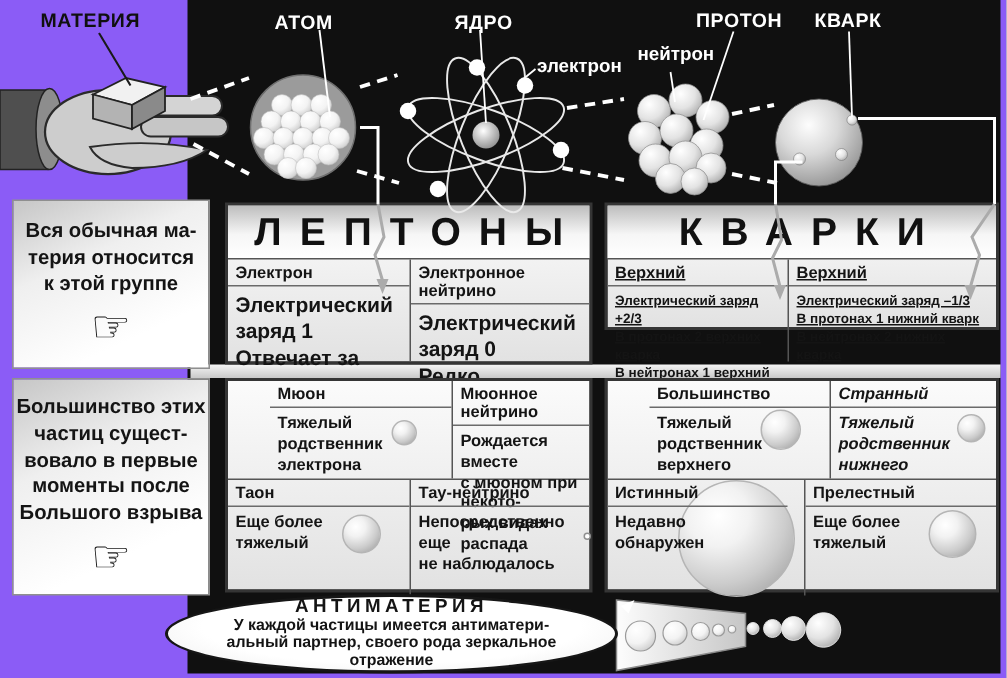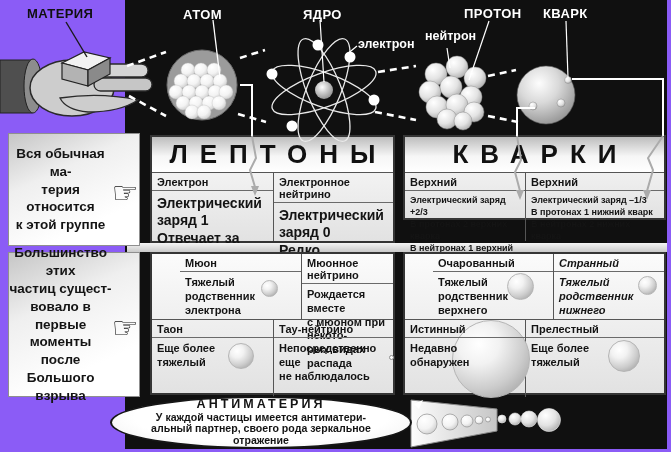--- a/index.html
+++ b/index.html
@@ -11,21 +11,21 @@
   #row-gap-band{left:127px;top:243px;width:540px;height:9px;z-index:1;
                 background:linear-gradient(180deg,#f5f5f5,#c9c9c9);}
   
   .toplbl{position:absolute;font-weight:bold;font-size:13px;letter-spacing:.4px;color:#fff;z-index:3;}
   .toplbl.dark{color:#101010;}
   .smalllbl{position:absolute;font-weight:bold;font-size:12.5px;color:#fff;z-index:3;}
   
   .note{position:absolute;left:8px;width:132px;z-index:2;
         background:linear-gradient(155deg,#c6c6c6 0%,#efefef 35%,#ffffff 75%);
         border:1.5px solid #8f8f8f;box-sizing:border-box;
-        display:flex;flex-direction:row;align-items:center;justify-content:center;
+        display:flex;flex-direction:column;align-items:center;justify-content:center;
         text-align:center;font-weight:bold;font-size:13.5px;line-height:1.32;}
   .note .txt{white-space:pre-line;}
   .hand-glyph{font-family:"DejaVu Sans",sans-serif;font-size:30px;font-weight:normal;
               line-height:1;margin-top:6px;}
   
   .panel{position:absolute;z-index:2;box-sizing:border-box;
          background:linear-gradient(180deg,#fbfbfb,#e2e2e2);
          border:2px solid #353535;}
   .group-title{height:36px;display:flex;align-items:center;justify-content:center;
                font-weight:bold;font-size:26px;letter-spacing:12px;padding-left:12px;
@@ -105,21 +105,21 @@
         <div class="cell-body">Электрический заряд 0
 Редко взаимодей-
 ствует с другой
 материей</div>
       </div>
     </div>
   </div>
 
   <div class="panel" style="left:403px;top:135px;width:263px;height:85px;">
     <div class="group-title">КВАРКИ</div>
-    <div class="cells" style="height:68px;">
+    <div class="cells" style="height:68px;text-decoration:underline;">
       <div class="cell" style="width:120px;">
         <div class="cell-title">Верхний</div>
         <div class="cell-body small">Электрический заряд +2/3
 В протонах 2 верхних кварка
 В нейтронах 1 верхний кварк</div>
       </div>
       <div class="cell" style="flex:1;">
         <div class="cell-title">Верхний</div>
         <div class="cell-body small">Электрический заряд –1/3
 В протонах 1 нижний кварк
@@ -158,42 +158,42 @@
 еще
 не наблюдалось</div>
         <div class="dot-ring" style="left:115px;top:35px;"></div>
       </div>
     </div>
   </div>
 
   <div class="panel" style="left:403px;top:252px;width:263px;height:143px;">
     <div class="cells row2">
       <div class="cell" style="width:120px;">
-        <div class="cell-title">Очарованный</div>
+        <div class="cell-title">Большинство</div>
         <div class="cell-body big">Тяжелый
 родственник
 верхнего</div>
         <div class="sphere" style="left:74px;top:19px;width:27px;height:27px;"></div>
       </div>
       <div class="cell" style="flex:1;font-style:italic;">
         <div class="cell-title">Странный</div>
         <div class="cell-body big">Тяжелый
 родственник
 нижнего</div>
         <div class="sphere" style="left:84px;top:22px;width:19px;height:19px;"></div>
       </div>
     </div>
     <div class="cells row3">
       <div class="cell" style="width:120px;">
         <div class="cell-title">Истинный</div>
         <div class="cell-body big">Недавно
 обнаружен</div>
         <div class="sphere" style="left:47px;top:0px;width:78px;height:78px;"></div>
       </div>
-      <div class="cell" style="flex:1;">
+      <div class="cell" style="flex:1;margin-left:11px;">
         <div class="cell-title">Прелестный</div>
         <div class="cell-body big">Еще более
 тяжелый</div>
         <div class="sphere" style="left:82px;top:20px;width:32px;height:32px;"></div>
       </div>
     </div>
   </div>
 
   <div id="antimatter" class="abs">
     <div class="am-title">АНТИМАТЕРИЯ</div>

